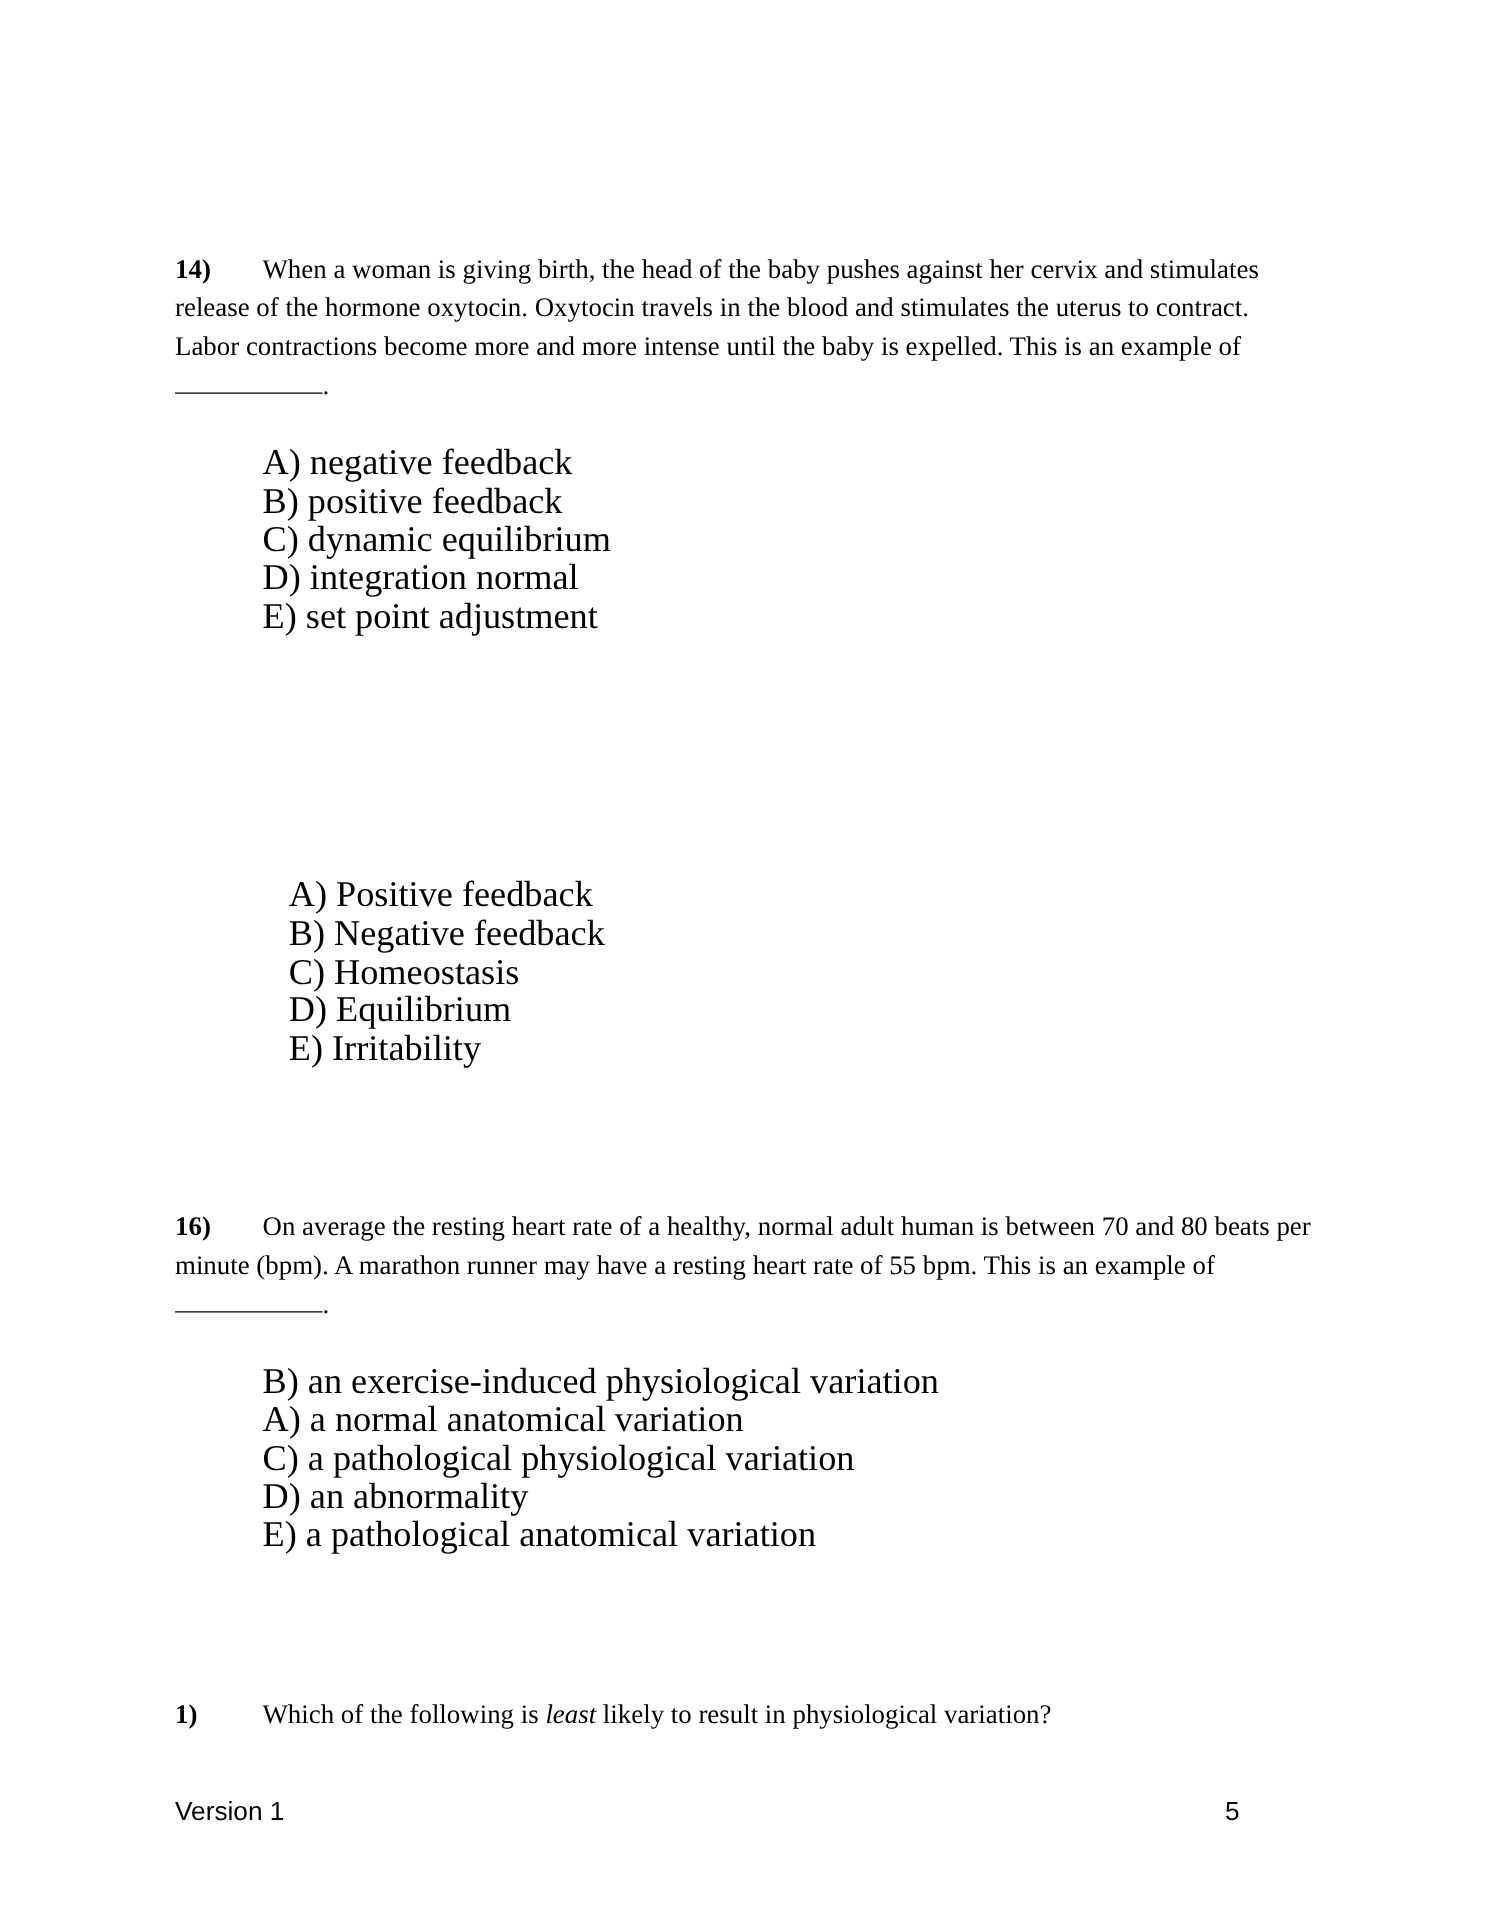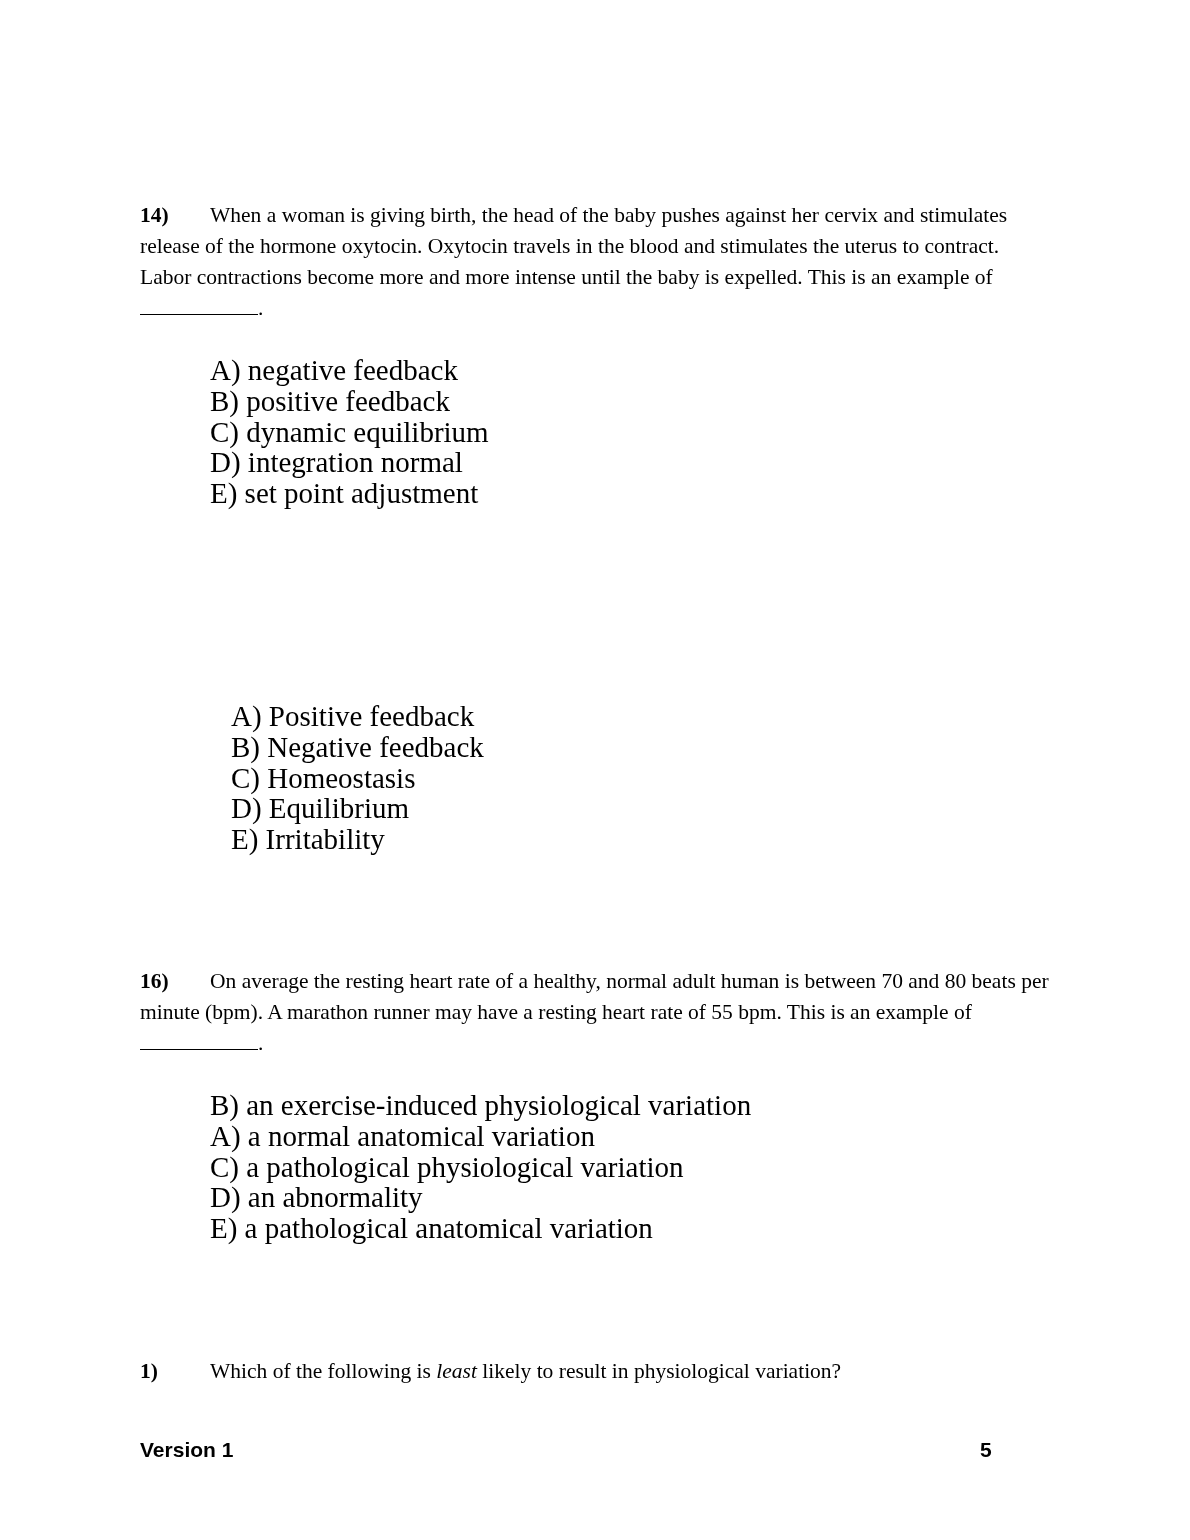--- a/index.html
+++ b/index.html
@@ -4,21 +4,21 @@
   <style>
     html, body { margin: 0; padding: 0; background: #ffffff; }
     body { width: 1190px; height: 1540px; position: relative; overflow: hidden;
            font-family: "Liberation Serif", "DejaVu Serif", serif; color: #000; }
     .page { position: absolute; left: 0; top: 0; width: 1190px; height: 1540px; background: #fff; }
     .q { position: absolute; left: 140px; width: 910px; font-size: 21.5px; line-height: 31px; }
     .qnum { font-weight: bold; display: inline-block; width: 70px; }
     .opts { position: absolute; left: 210px; font-size: 29px; line-height: 30.8px; }
     .opt { white-space: nowrap; }
     .blank { display: inline-block; width: 118px; border-bottom: 1.5px solid #000; height: 18px; vertical-align: baseline; }
-    .footer { position: absolute; top: 1438px; font-family: "Liberation Sans", "DejaVu Sans", sans-serif; font-size: 21px; font-weight: bold; }
+    .footer { position: absolute; top: 1438px; font-family: "Liberation Sans", "DejaVu Sans", sans-serif; font-size: 21px; }
     em { }
   </style>
 </head>
 <body>
 
 <div class="page">
 
   <div class="q" style="top:200px;">
     <span class="qnum">14)</span><span>When a woman is giving birth, the head of the baby pushes against her cervix and stimulates release of the hormone oxytocin. Oxytocin travels in the blood and stimulates the uterus to contract. Labor contractions become more and more intense until the baby is expelled. This is an example of </span><span class="blank"></span><span>.</span>
   </div>

